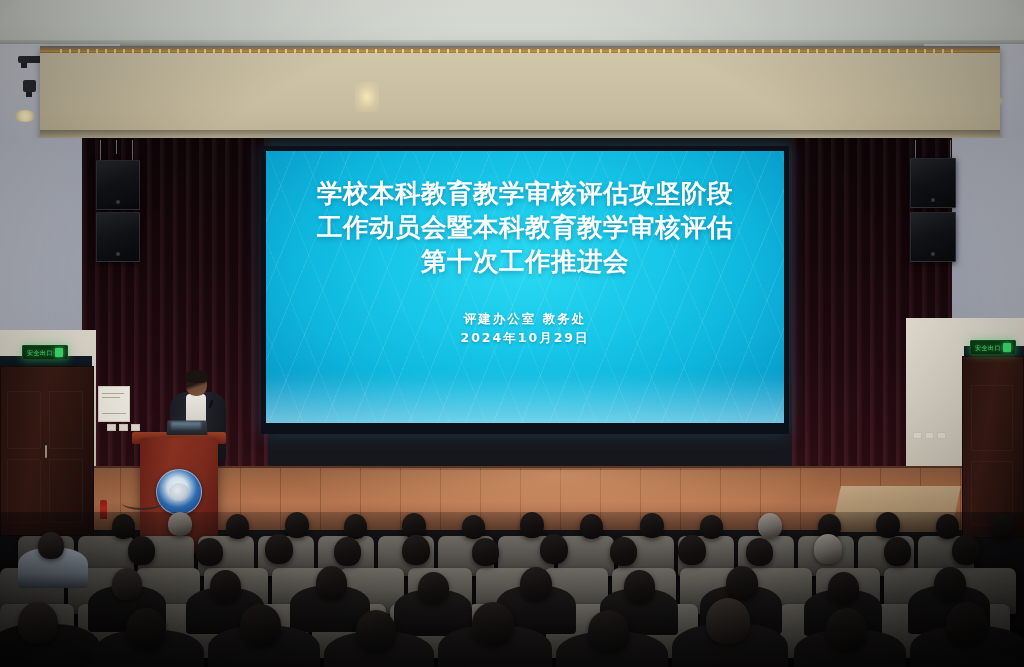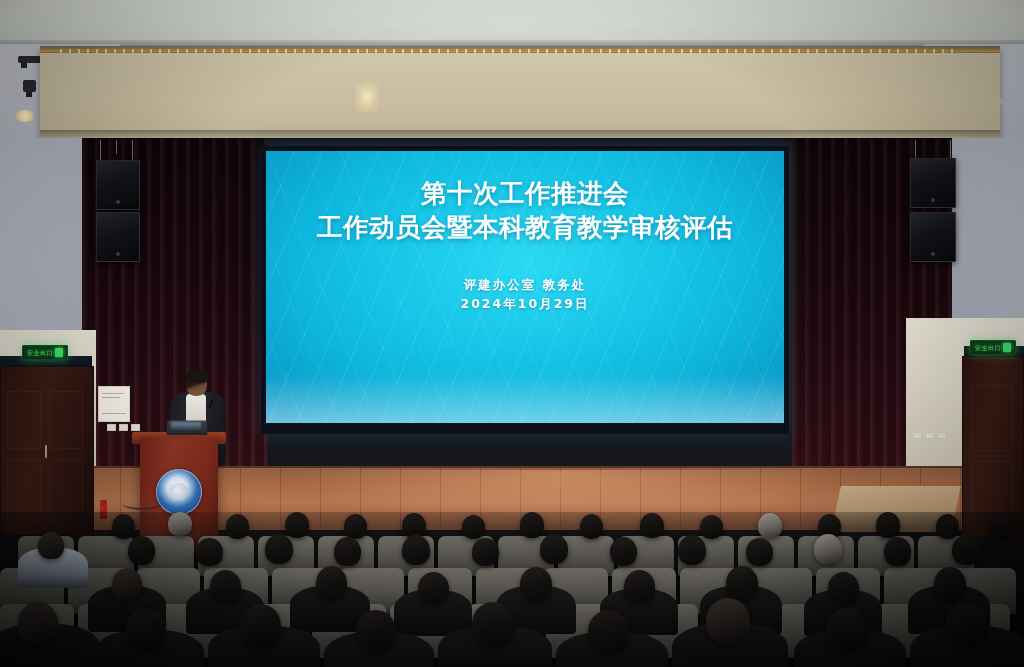--- a/index.html
+++ b/index.html
@@ -584,22 +584,23 @@
     <div class="spk-box" style="left:910px; top:158px; width:44px; height:48px;"></div>
     <div class="spk-box" style="left:910px; top:212px; width:44px; height:48px;"></div>
   </div>
 
   <div class="screen-frame"></div>
   <div class="screen">
     <div class="screen-inner">
 
 
       <div class="slide-title">
+        <span class="tl">学校本科教育教学审核评估攻坚阶段</span>
+        <span class="tl">工作动员会暨本科教育教学审核评估</span>
         <span class="tl">第十次工作推进会</span>
-        <span class="tl">工作动员会暨本科教育教学审核评估</span>
       </div>
 
       <div class="slide-sub">
         <span class="sl">评建办公室  教务处</span>
         <span class="sl">2024年10月29日</span>
       </div>
 
     </div>
   </div>
 

